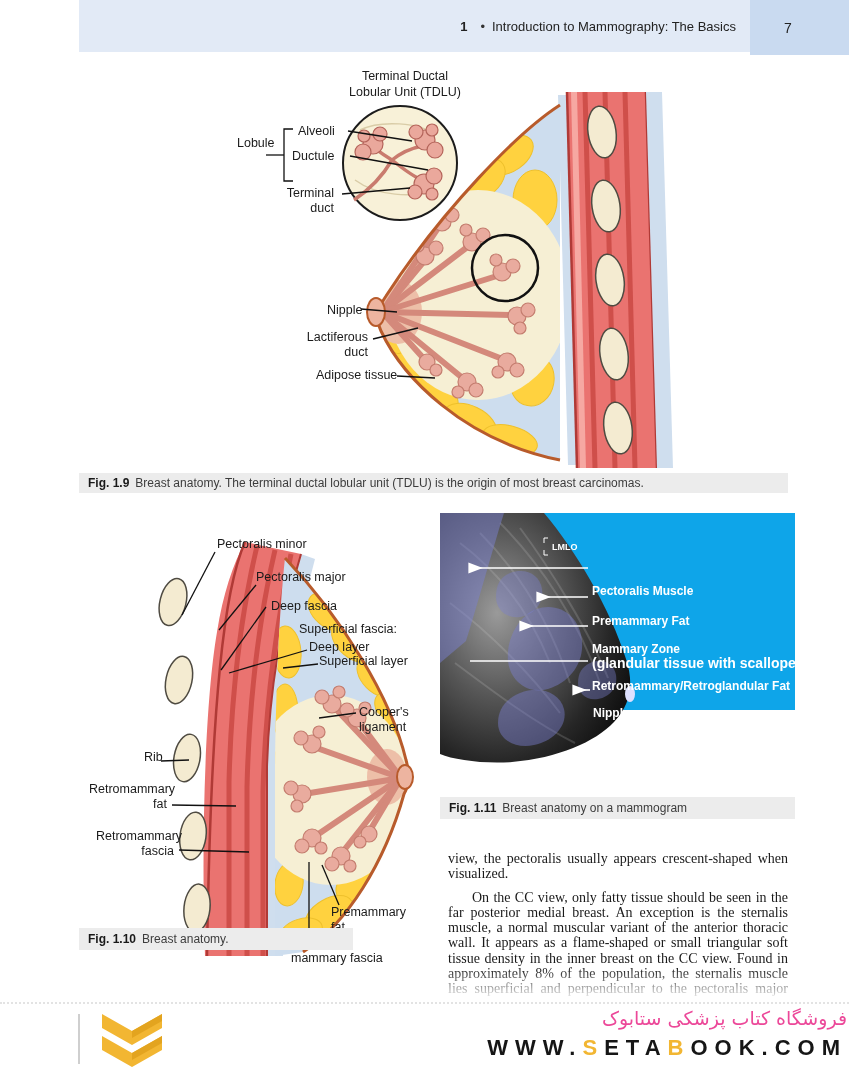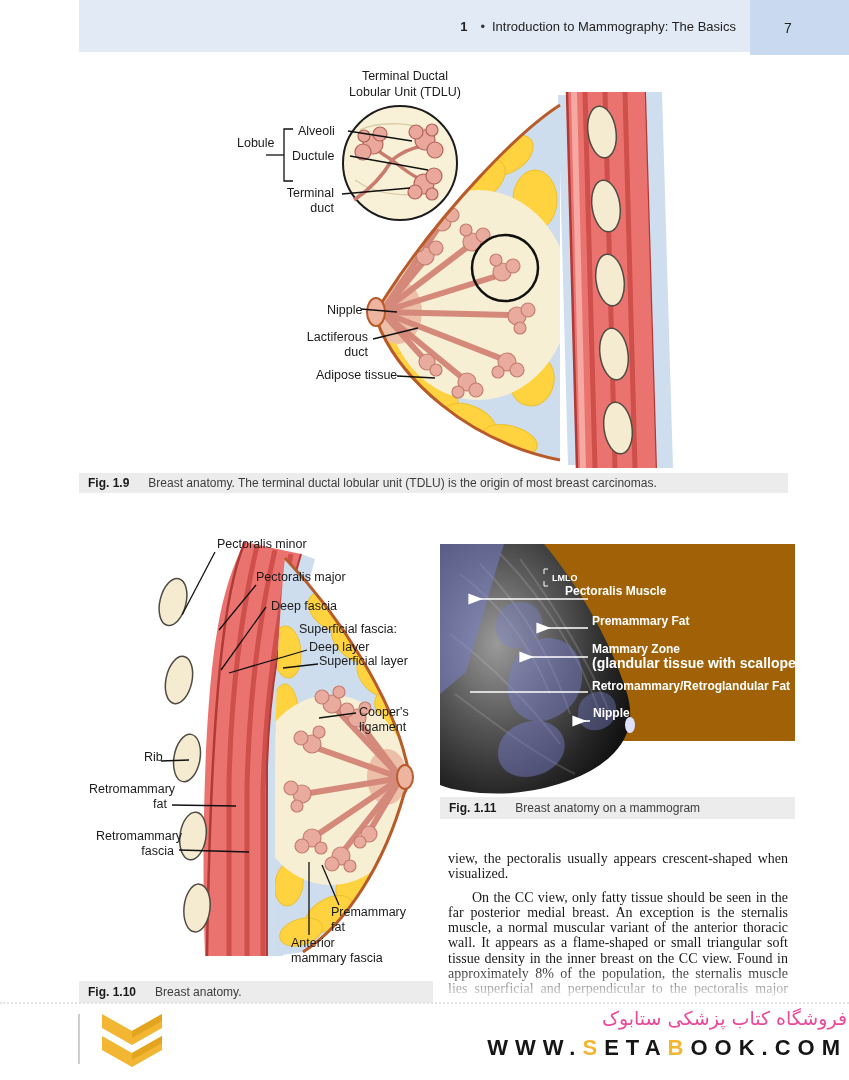--- a/index.html
+++ b/index.html
@@ -14,32 +14,32 @@
   .hdr-pagebox{position:absolute;left:750px;top:0;width:99px;height:55px;background:#c9daf0;
                display:flex;align-items:center;font-size:14px;color:#222;}
   .hdr-pagebox span{margin-left:34px;}
   
   .lbl{position:absolute;font:12.5px/15px "Liberation Sans",sans-serif;color:#1b1b1b;white-space:nowrap;}
   .lbl.r{text-align:right;white-space:normal;}
   .lbl.c{text-align:center;}
   .wlbl{position:absolute;font:bold 12px/14px "Liberation Sans",sans-serif;color:#ffffff;white-space:nowrap;}
   .wlbl.sub{font-weight:bold;font-size:14px;}
   
-  .cap{position:absolute;background:#ececec;display:flex;align-items:center;gap:19px;
+  .cap{position:absolute;background:#ececec;display:flex;align-items:center;gap:6px;
        padding-left:9px;box-sizing:border-box;font:12px "Liberation Sans",sans-serif;color:#3c3c3c;}
   .cap b{color:#191919;}
   
   .bodytext{position:absolute;left:440px;top:843px;width:356px;height:156px;overflow:hidden;
             font:14px/15.3px "Liberation Serif",serif;color:#191919;text-align:justify;
             -webkit-mask-image:linear-gradient(to bottom,#000 80%,rgba(0,0,0,.15) 98%);
             mask-image:linear-gradient(to bottom,#000 80%,rgba(0,0,0,.15) 98%);}
   .bodytext p{margin:8px;}
   .bodytext p.ind{text-indent:24px;}
   
-  .mammo{position:absolute;left:440px;top:544px;width:355px;height:197px;background:#a16207;}
+  .mammo{position:absolute;left:440px;top:513px;width:355px;height:197px;background:#0ea5e9;}
   
   .foot-sep{position:absolute;left:0;top:1002px;width:849px;border-top:2px dotted #e3e3e3;}
   .foot-left{position:absolute;left:62px;top:1008px;display:flex;align-items:center;}
   .wordmark{direction:rtl;font:bold 30px/32px "DejaVu Sans",sans-serif;}
   .wordmark .y{color:#f2b632;}
   .wordmark .g{color:#a9a9a9;}
   .tagline{direction:rtl;font:11px/14px "DejaVu Sans",sans-serif;color:#9b9b9b;text-align:center;margin-top:2px;}
   .foot-divider{width:2px;height:50px;background:#cfcfcf;margin:0 16px;}
   .foot-right{position:absolute;left:430px;top:1006px;width:417px;text-align:right;}
   .store-title{direction:rtl;font:19px/24px "DejaVu Sans",sans-serif;color:#ec4899;}
@@ -318,21 +318,21 @@
   </div>
   <div class="lbl" style="left:331px;top:905px">
     <span>Premammary</span><br>
     <span>fat</span>
   </div>
   <div class="lbl" style="left:291px;top:936px">
     <span>Anterior</span><br>
     <span>mammary fascia</span>
   </div>
 
-  <div class="cap" style="left:79px;top:981px;width:354px;height:22px">
+  <div class="cap" style="left:79px;top:928px;width:274px;height:22px">
     <b>Fig. 1.10</b>
     <span>Breast anatomy.</span>
   </div>
 
   <div class="mammo">
     <svg style="left:0;top:0" width="355" height="253" viewBox="0 0 355 253">
       <defs>
         <radialGradient id="mamGrad" cx="30%" cy="40%" r="75%">
           <stop offset="0%" stop-color="#9a9a9a"></stop>
             <stop offset="45%" stop-color="#565656"></stop>
@@ -368,21 +368,21 @@
       <g stroke="#ffffff" stroke-width="1.6">
         <line x1="148" y1="55" x2="30" y2="55" marker-end="url(#arrW)"></line>
         <line x1="148" y1="84" x2="98" y2="84" marker-end="url(#arrW)"></line>
         <line x1="148" y1="113" x2="81" y2="113" marker-end="url(#arrW)"></line>
         <line x1="148" y1="148" x2="30" y2="148"></line>
         <line x1="150" y1="177" x2="134" y2="177" marker-end="url(#arrW)"></line>
       </g>
     </svg>
   </div>
 
-  <div class="wlbl" style="left:565px;top:584px">Pectoralis Muscle</div>
+  <div class="wlbl" style="left:592px;top:584px">Pectoralis Muscle</div>
   <div class="wlbl" style="left:592px;top:614px">Premammary Fat</div>
   <div class="wlbl" style="left:592px;top:642px">Mammary Zone</div>
   <div class="wlbl sub" style="left:592px;top:656px">(glandular tissue with scalloped edges)</div>
   <div class="wlbl" style="left:592px;top:679px">Retromammary/Retroglandular Fat</div>
   <div class="wlbl" style="left:593px;top:706px">Nipple</div>
 
   <div class="cap" style="left:440px;top:797px;width:355px;height:22px">
     <b>Fig. 1.11</b>
     <span>Breast anatomy on a mammogram</span>
   </div>

